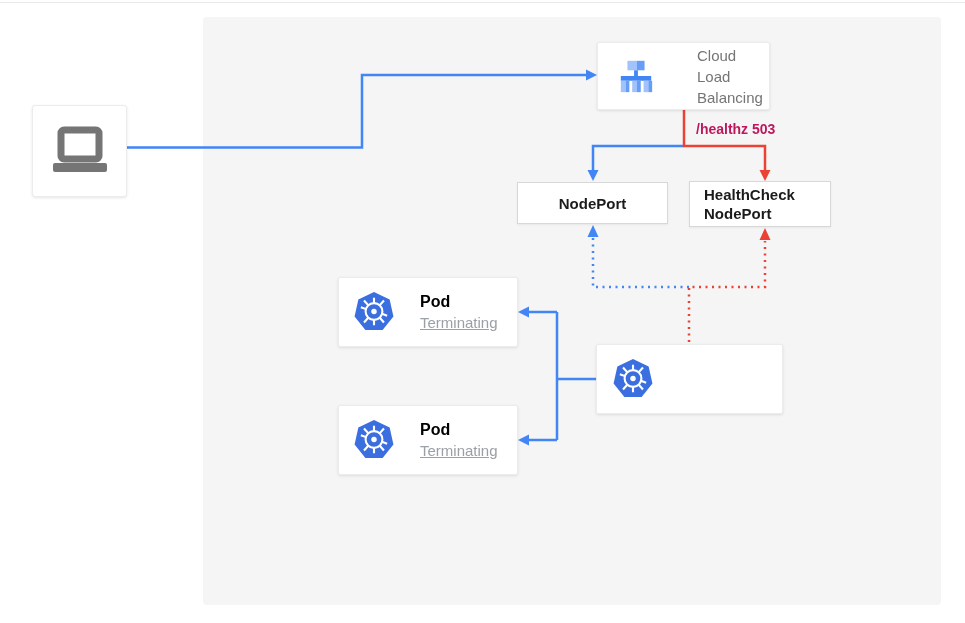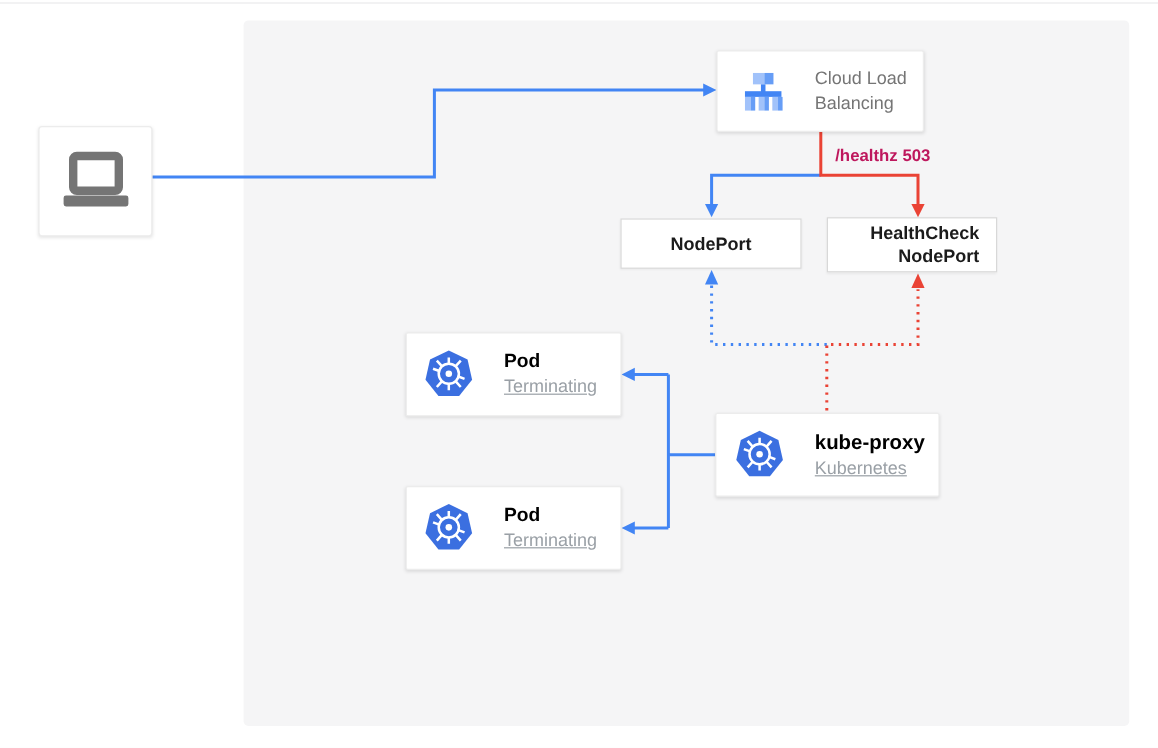--- a/index.html
+++ b/index.html
@@ -34,30 +34,30 @@
     position:absolute;background:#ffffff;z-index:10;
     border:1px solid #ececec;border-radius:2px;
     box-shadow:0 1px 3px rgba(0,0,0,0.10);
     box-sizing:border-box;
     display:flex;align-items:center;
   }
   .laptop-card{
     left:32px;top:105px;width:95px;height:92px;
     justify-content:center;border-radius:3px;
   }
-  .lb-card{left:597px;top:42px;width:173px;height:68px;padding-left:19px;}
+  .lb-card{left:597px;top:42px;width:173px;height:68px;padding-left:19px;gap:18px;}
   .lb-text{
     margin-left:24px;width:92px;
     font-size:15px;line-height:21px;color:#757575;
   }
   .port-box{
     position:absolute;background:#ffffff;z-index:10;
     border:1px solid #d8d8d8;box-sizing:border-box;
     display:flex;align-items:center;justify-content:center;
-    text-align:right;font-weight:bold;color:#1b1b1b;
+    text-align:left;font-weight:bold;color:#1b1b1b;
     box-shadow:0 1px 2px rgba(0,0,0,0.06);
   }
   .nodeport-box{left:517px;top:182px;width:151px;height:42px;font-size:15px;}
   .healthcheck-box{left:689px;top:181px;width:142px;height:46px;font-size:15px;line-height:19px;}
   .healthcheck-box span{display:block;width:112px;}
   .healthz-label{
     position:absolute;left:696px;top:121px;z-index:10;
     font-size:14px;font-weight:bold;color:#be185d;
   }
   .k8s-card .text{margin-left:25px;}
@@ -177,19 +177,15 @@
 
   <div class="card k8s-card kubeproxy-card">
     <svg class="icon" width="42" height="42" viewBox="0 0 40 40">
       <polygon points="20,1 34.9,8.2 38.5,24.2 28.2,37.1 11.8,37.1 1.5,24.2 5.1,8.2" fill="#3b6fe0"></polygon>
       <g stroke="#ffffff" stroke-width="2" fill="none">
         <circle cx="20" cy="19.5" r="8"></circle>
         <path d="M20,6.5 V12 M20,27 V32.5 M7.5,15.5 L13,17.5 M27,21.5 L32.5,23.5 M10.5,30 L14.5,25.5 M25.5,13.5 L29.5,9 M29.5,30 L25.5,25.5 M14.5,13.5 L10.5,9"></path>
       </g>
       <circle cx="20" cy="19.5" r="2.6" fill="#ffffff"></circle>
     </svg>
-    <div class="text">
-      <div class="title">kube-proxy</div>
-      <div class="subtitle">Kubernetes</div>
-    </div>
   </div>
 
 </div>
 
 </body></html>

